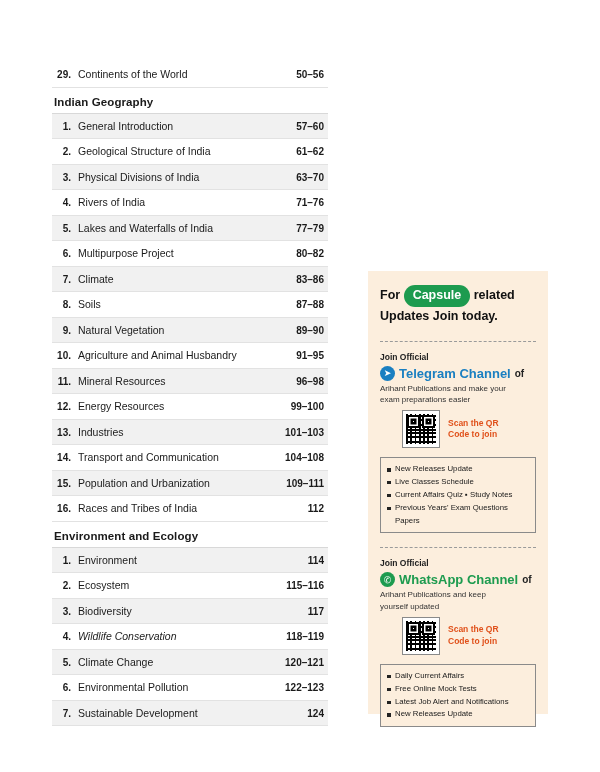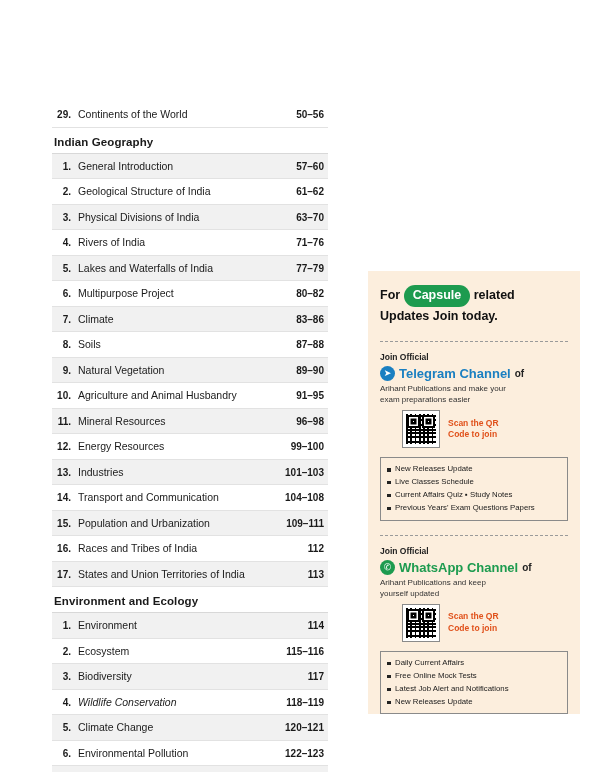--- a/index.html
+++ b/index.html
@@ -84,21 +84,21 @@
     box-shadow: inset 0 0 0 1.5px #fff, inset 0 0 0 4px #000;
   }
   .qr::before { left: 4%; top: 4%; }
   .qr::after { right: 4%; top: 4%; }
 
   
   .promo {
     position: absolute;
     left: 368px;
     top: 271px;
-    width: 212px;
+    width: 180px;
     height: 443px;
     background: #fceedd;
     padding: 14px 12px 10px 12px;
   }
   .promo-head {
     font-size: 12.5px;
     font-weight: bold;
     line-height: 1.55;
     color: #111;
   }
@@ -208,21 +208,21 @@
     height: 3.5px;
     background: #222;
   }
 </style>
 </head>
 <body>
 
 <div class="toc" id="toc-root">
     <div class="toc-row">
       <span class="toc-num">29.</span>
-      <span class="toc-title" style="white-space: pre-line; margin-top: 40px;">Continents of the World</span>
+      <span class="toc-title" style="white-space: pre-line;">Continents of the World</span>
       <span class="toc-pages">50–56</span>
     </div>
     <div class="section-head">Indian Geography</div>
     <div class="toc-row shaded">
       <span class="toc-num">1.</span>
       <span class="toc-title" style="white-space: pre-line;">General Introduction</span>
       <span class="toc-pages">57–60</span>
     </div>
     <div class="toc-row">
       <span class="toc-num">2.</span>
@@ -291,25 +291,20 @@
     </div>
     <div class="toc-row shaded">
       <span class="toc-num">15.</span>
       <span class="toc-title" style="white-space: pre-line;">Population and Urbanization</span>
       <span class="toc-pages">109–111</span>
     </div>
     <div class="toc-row">
       <span class="toc-num">16.</span>
       <span class="toc-title" style="white-space: pre-line;">Races and Tribes of India</span>
       <span class="toc-pages">112</span>
-    </div>
-    <div class="toc-row shaded">
-      <span class="toc-num">17.</span>
-      <span class="toc-title" style="white-space: pre-line;">States and Union Territories of India</span>
-      <span class="toc-pages">113</span>
     </div>
     <div class="section-head">Environment and Ecology</div>
     <div class="toc-row shaded">
       <span class="toc-num">1.</span>
       <span class="toc-title" style="white-space: pre-line;">Environment</span>
       <span class="toc-pages">114</span>
     </div>
     <div class="toc-row">
       <span class="toc-num">2.</span>
       <span class="toc-title" style="white-space: pre-line;">Ecosystem</span>

